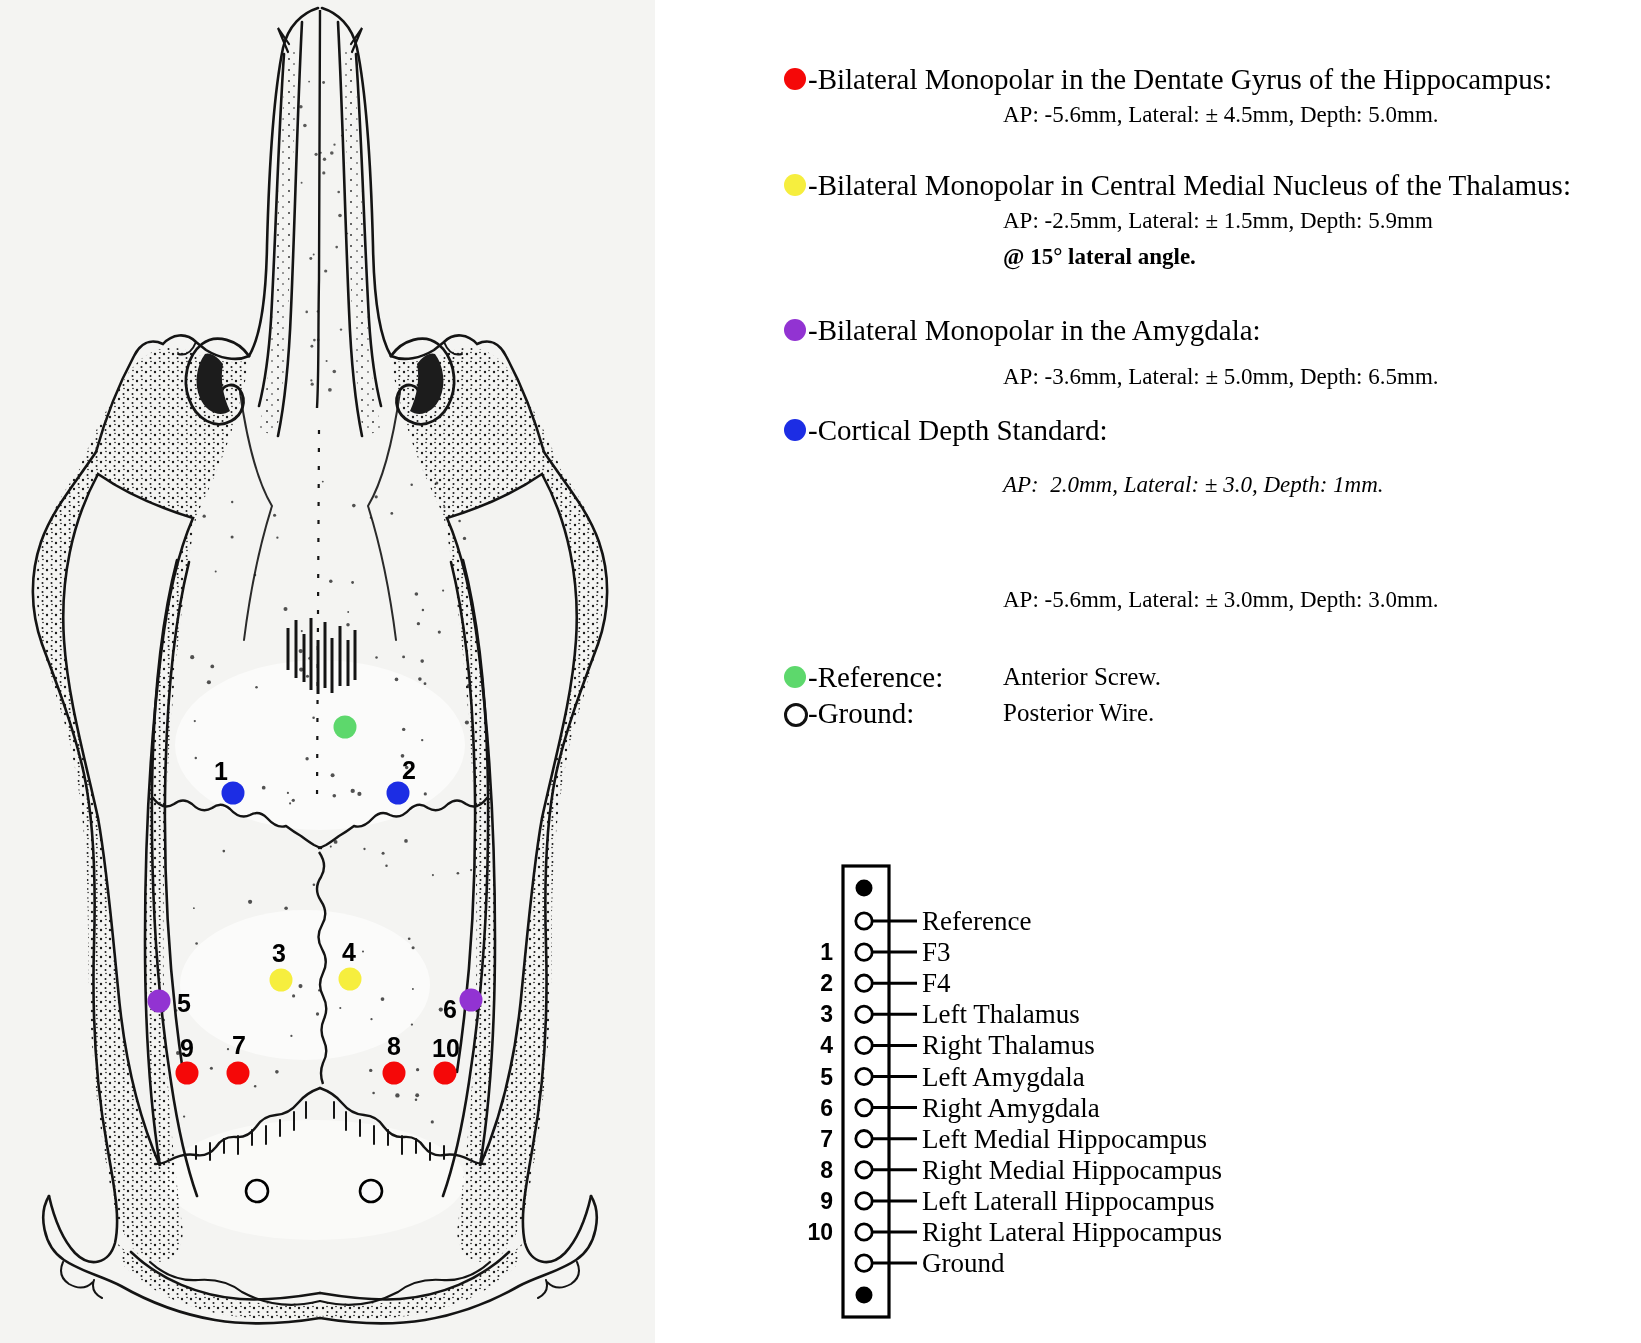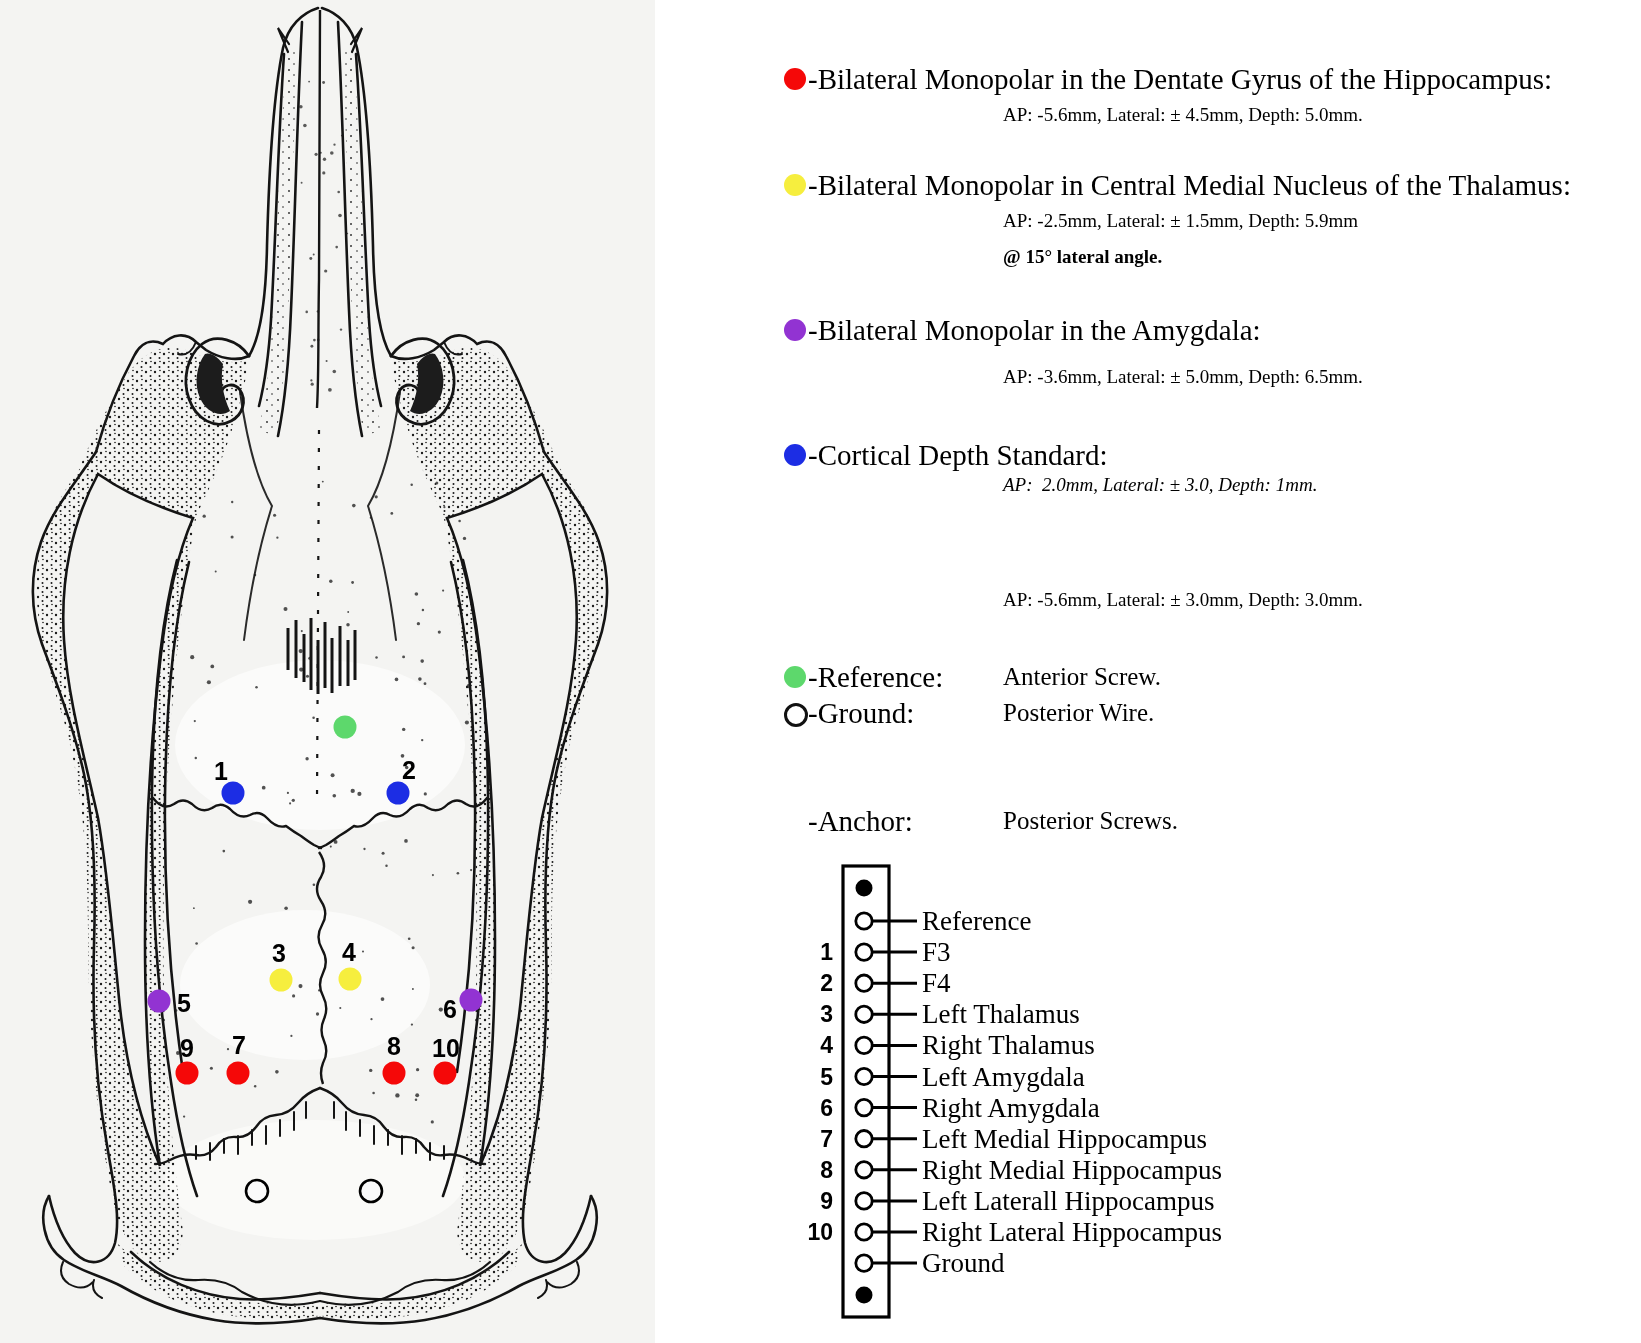--- a/index.html
+++ b/index.html
@@ -6,21 +6,21 @@
   body{width:1641px;height:1343px;position:relative;overflow:hidden;
        font-family:"Liberation Serif", serif;color:#000;}
   #skull-panel{position:absolute;left:0;top:0;width:655px;height:1343px;}
   #legend{position:absolute;left:0;top:0;width:1641px;height:836px;}
   .lrow{position:absolute;left:0;width:1641px;height:38px;line-height:38px;}
   .lmark{position:absolute;left:784px;top:8px;width:22px;height:22px;border-radius:50%;}
   .lmark.open{background:#fff;border:3px solid #111;width:18px;height:18px;top:9px;}
   .ltitle{position:absolute;left:808px;top:0;font-size:29px;white-space:pre;}
   .lvalue{position:absolute;left:1003px;top:0;font-size:25px;white-space:pre;}
   .ldetail{position:absolute;left:1003px;width:620px;height:38px;line-height:38px;
-           font-size:19px;white-space:pre;}
+           font-size:23px;white-space:pre;}
   #connector-svg{position:absolute;left:770px;top:836px;}
   svg text{font-family:"Liberation Serif", serif;}
   svg text.pin-num, svg text.dot-num{font-family:"Liberation Sans", sans-serif;font-weight:bold;}
 </style>
 </head>
 <body>
 
 <svg id="skull-panel" viewBox="0 0 655 1343" width="655" height="1343" xmlns="http://www.w3.org/2000/svg">
   <defs>
     <pattern id="stipDense" width="9" height="9" patternUnits="userSpaceOnUse">
@@ -267,39 +267,35 @@
       <span class="lmark " style="background: rgb(246, 238, 62);"></span>
       <span class="ltitle">-Bilateral Monopolar in Central Medial Nucleus of the Thalamus:</span>
     </div>
     <div class="ldetail" style="top: 202px;">AP: -2.5mm, Lateral: ± 1.5mm, Depth: 5.9mm</div>
     <div class="ldetail" style="top: 238px; font-weight: bold;">@ 15° lateral angle.</div>
     <div class="lrow" style="top: 311px;">
       <span class="lmark " style="background: rgb(146, 51, 210);"></span>
       <span class="ltitle">-Bilateral Monopolar in the Amygdala:</span>
     </div>
     <div class="ldetail" style="top: 358px;">AP: -3.6mm, Lateral: ± 5.0mm, Depth: 6.5mm.</div>
-    <div class="lrow" style="top: 436px; text-align: right;">
+    <div class="lrow" style="top: 411px; text-align: right;">
       <span class="lmark " style="background: rgb(28, 45, 228);"></span>
       <span class="ltitle">-Cortical Depth Standard:</span>
     </div>
     <div class="ldetail" style="top: 466px; font-style: italic;">AP:  2.0mm, Lateral: ± 3.0, Depth: 1mm.</div>
     <div class="ldetail" style="top: 581px;">AP: -5.6mm, Lateral: ± 3.0mm, Depth: 3.0mm.</div>
     <div class="lrow" style="top: 658px;">
       <span class="lmark " style="background: rgb(93, 216, 108);"></span>
       <span class="ltitle">-Reference:</span>
       <span class="lvalue">Anterior Screw.</span>
     </div>
     <div class="lrow" style="top: 694px;">
       <span class="lmark open"></span>
       <span class="ltitle">-Ground:</span>
       <span class="lvalue">Posterior Wire.</span>
-    </div>
-    <div class="lrow" style="top: 802px;">
-      <span class="ltitle">-Anchor:</span>
-      <span class="lvalue">Posterior Screws.</span>
     </div>
   </div>
 
 <svg id="connector-svg" viewBox="770 836 560 500" width="560" height="500" xmlns="http://www.w3.org/2000/svg">
   <rect x="843" y="866" width="46" height="451" fill="none" stroke="#000" stroke-width="3.2"></rect>
   <circle cx="864" cy="888" r="8.5" fill="#000"></circle>
   <circle cx="864" cy="1295" r="8.5" fill="#000"></circle>
   <g id="pins">
       <line x1="873" x2="917" y1="921" y2="921" stroke="#000" stroke-width="3"></line>
       <circle cx="864" cy="921" r="8.2" fill="#fff" stroke="#000" stroke-width="2.8"></circle>

